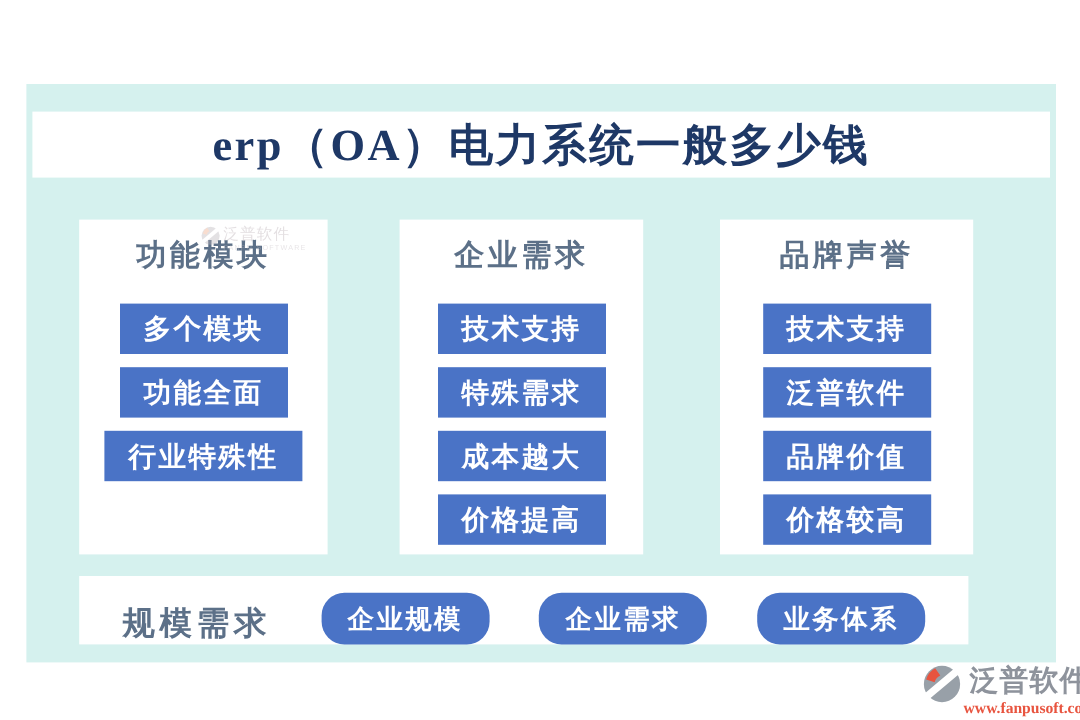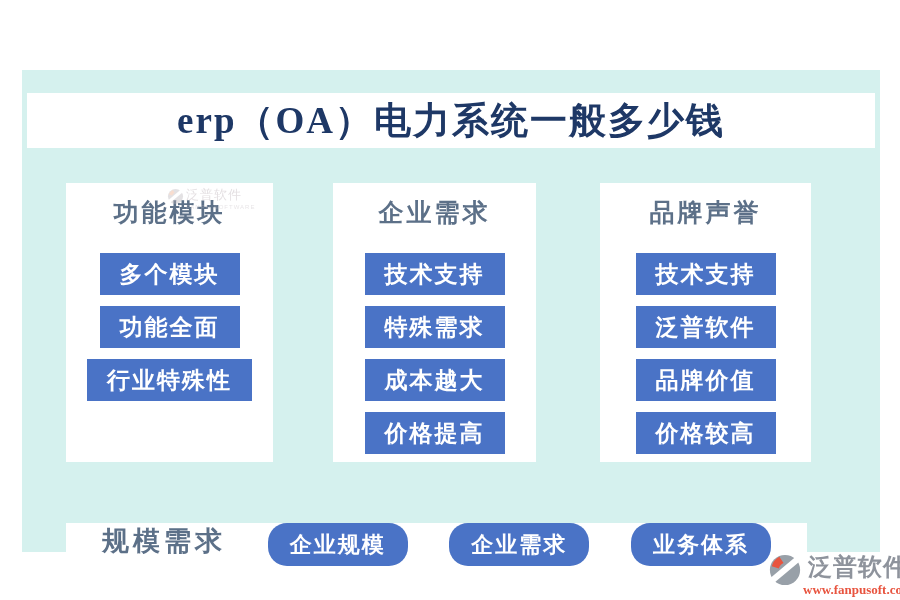--- a/index.html
+++ b/index.html
@@ -81,24 +81,23 @@
     text-align: center;
   }
 
   
   .bottom-strip {
     position: absolute;
     left: 44px; top: 410px;
     width: 741px; height: 57px;
     background: #ffffff;
     display: flex;
-    align-items: flex-start;
+    align-items: flex-end;
     justify-content: space-between;
     padding: 0 36px;
-    margin-top: 43px;
   }
   .bottom-label {
     font-size: 27px;
     font-weight: 700;
     color: #5c7088;
     letter-spacing: 4px;
     white-space: nowrap;
   }
   .bottom-strip .pill {
     margin-bottom: 0;

